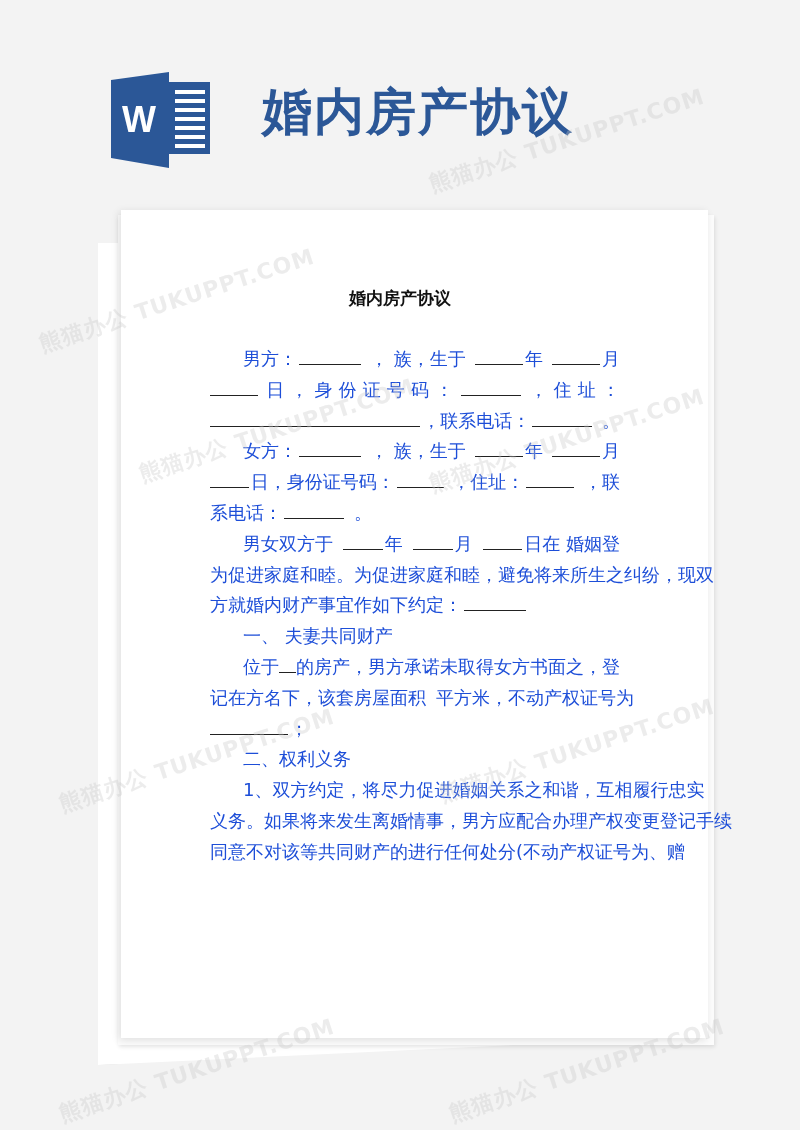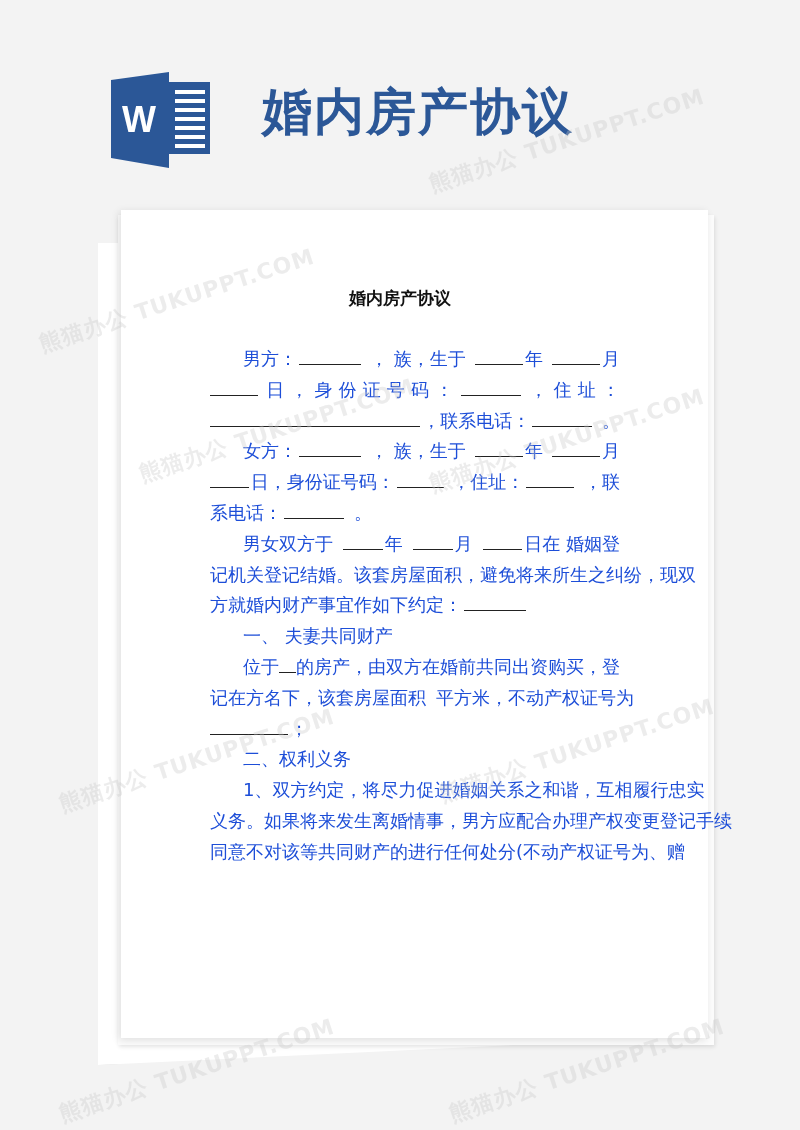--- a/index.html
+++ b/index.html
@@ -143,36 +143,36 @@
     <span class="t">男女双方于</span>
     <span class="blank" style="width:48px;margin-left:10px"></span>
     <span class="t">年</span>
     <span class="blank" style="width:48px;margin-left:10px"></span>
     <span class="t">月</span>
     <span class="blank" style="width:48px;margin-left:10px"></span>
     <span class="t">日在  婚姻登</span>
   </div>
 
   <div class="line">
-    <span class="t">记机关登记结婚。该套房屋面积，避免将来所生之纠纷，现双</span>
+    <span class="t">为促进家庭和睦。为促进家庭和睦，避免将来所生之纠纷，现双</span>
   </div>
 
   <div class="line">
     <span class="t">方就婚内财产事宜作如下约定：</span>
     <span class="blank" style="width:62px"></span>
   </div>
 
   <div class="line indent">
     <span class="t">一、  夫妻共同财产</span>
   </div>
 
   <div class="line indent">
     <span class="t">位于</span>
     <span class="blank" style="width:76px;margin:0"></span>
-    <span class="t">的房产，由双方在婚前共同出资购买，登</span>
+    <span class="t">的房产，男方承诺未取得女方书面之，登</span>
   </div>
 
   <div class="line">
     <span class="t">记在</span>
     <span class="blank" style="width:24px;margin:0"></span>
     <span class="t">方名下，该套房屋面积</span>
     <span class="blank" style="width:32px;margin-left:8px"></span>
     <span class="t">平方米，不动产权证号为</span>
   </div>
 

